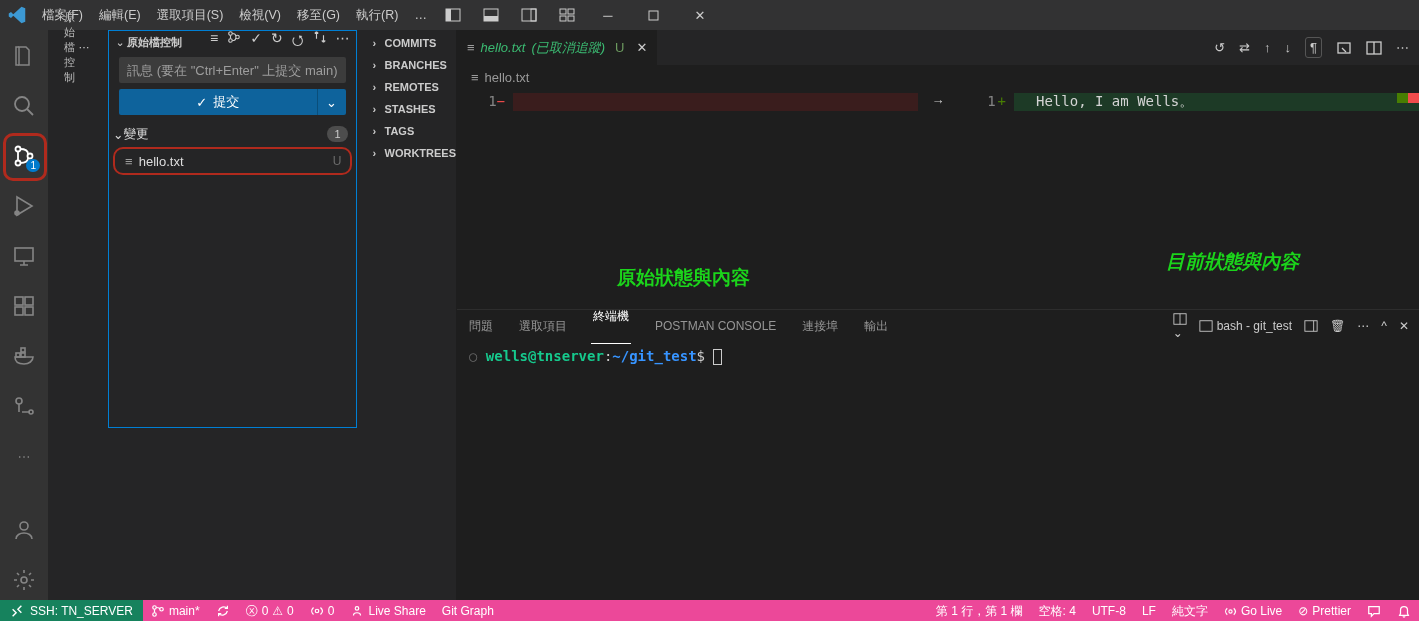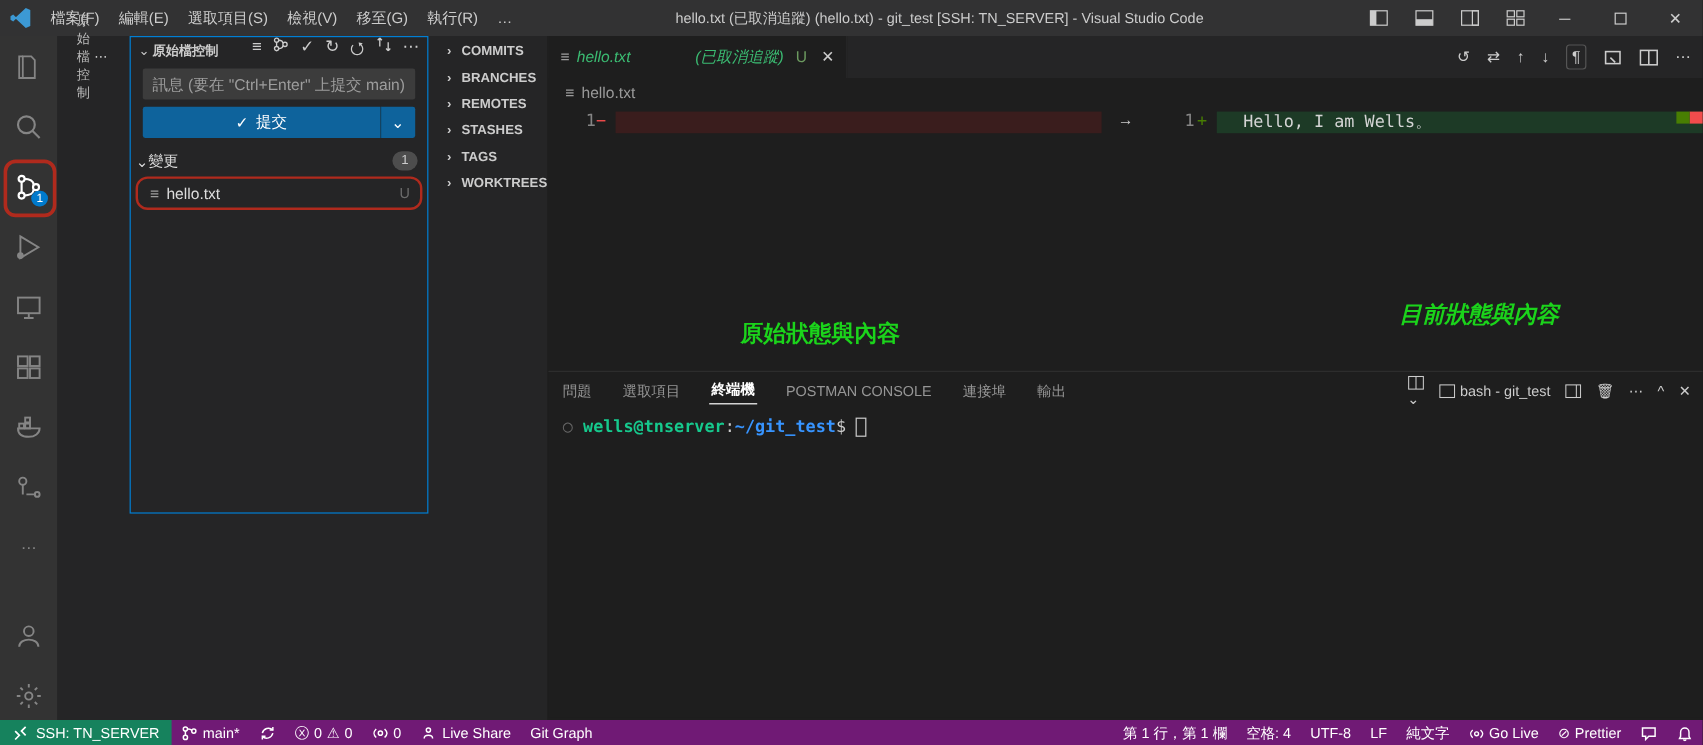--- a/index.html
+++ b/index.html
@@ -39,21 +39,21 @@
   .change-row{position:relative;margin:2px 4px 0 4px;height:24px;border:2px solid #b02a1d;border-radius:10px;display:flex;align-items:center;padding:0 8px 0 10px;font-size:13px;color:#ddd;}
   .change-row .u{margin-left:auto;color:#6c6c6c;font-size:12px;}
   .sections{padding:2px 0;}
   .sec{height:22px;display:flex;align-items:center;padding-left:10px;font-size:11px;font-weight:700;color:#ccc;}
   .sec .chev{width:12px;display:inline-block;}
   
   .editor{flex:1;display:flex;flex-direction:column;background:#1e1e1e;}
   .tabs{height:35px;background:#252526;display:flex;align-items:stretch;}
   .tab{display:flex;align-items:center;padding:0 10px;gap:6px;background:#1e1e1e;border-right:1px solid #252526;font-size:13px;}
   .tab .name{color:#3bbb72;font-style:italic;}
-  .tab .suffix{color:#3bbb72;font-style:italic;margin-left:48px;}
+  .tab .suffix{color:#3bbb72;font-style:italic;}
   .tab .u{color:#6c9a5f;margin-left:4px;font-style:normal;}
   .tab .close{color:#ccc;margin-left:6px;}
   .tab-tools{margin-left:auto;display:flex;align-items:center;gap:14px;padding-right:10px;color:#ccc;}
   .crumbs{height:24px;display:flex;align-items:center;padding-left:14px;color:#9a9a9a;font-size:13px;gap:6px;}
   .diff{display:flex;height:220px;position:relative;}
   .pane{flex:1;position:relative;font-family:Consolas,monospace;font-size:14px;}
   .gutter{position:absolute;left:0;top:0;width:56px;color:#858585;text-align:right;padding:4px 8px 0 0;box-sizing:border-box;}
   .pane .line{position:absolute;left:56px;right:0;top:4px;height:18px;}
   .pane.left .line{background:#3a1d1d;}
   .pane.right .line{background:#1d3a26;}
@@ -61,29 +61,29 @@
   .divider{width:40px;display:flex;align-items:flex-start;justify-content:center;padding-top:3px;color:#ccc;}
   .overlay-left{position:absolute;top:176px;left:160px;color:#1bd41b;font-size:19px;font-weight:600;}
   .overlay-right{position:absolute;top:160px;right:120px;color:#1bd41b;font-size:19px;font-weight:600;font-style:italic;}
   .minimap{position:absolute;right:0;top:0;width:22px;height:100%;}
   .mm-red{position:absolute;right:0;top:4px;width:11px;height:10px;background:#f14c4c;}
   .mm-grn{position:absolute;right:11px;top:4px;width:11px;height:10px;background:#487e02;}
   
   .panel{height:288px;display:flex;flex-direction:column;border-top:1px solid #2d2d2d;background:#1e1e1e;}
   .panel-tabs{height:32px;display:flex;align-items:center;padding:0 10px;color:#969696;font-size:12px;gap:22px;}
   .panel-tabs .pt{padding:0 2px;text-align:right;}
-  .panel-tabs .pt.active{color:#fff;border-bottom:1px solid #fff;padding-bottom:3px;font-weight:bold;}
+  .panel-tabs .pt.active{color:#fff;border-bottom:1px solid #fff;padding-bottom:18px;}
   .panel-tools{margin-left:auto;display:flex;align-items:center;gap:12px;color:#ccc;font-size:12px;}
   .term{flex:1;padding:6px 12px;font-family:Consolas,monospace;font-size:14px;position:relative;}
   .term .dot{color:#666;}
   .term .user{color:#16c98d;font-weight:600;}
   .term .path{color:#3794ff;font-weight:600;}
   .watermark{position:absolute;left:290px;top:150px;font-size:43px;color:#ffe600;font-weight:500;letter-spacing:.5px;}
   
-  .status{height:22px;background:#701a75;color:#fff;display:flex;align-items:center;font-size:12px;}
+  .status{height:22px;background:#ec4899;color:#fff;display:flex;align-items:center;font-size:12px;}
   .status .sitem{padding:0 8px;display:flex;align-items:center;gap:4px;height:100%;}
   .status .remote{background:#16825d;padding:0 10px;height:100%;display:flex;align-items:center;gap:6px;}
   .status .spacer{flex:1;}
   svg{display:block;}
   .fico{width:16px;height:16px;}
 </style>
 </head>
 <body>
 
 <div class="titlebar">
@@ -94,21 +94,20 @@
   </div>
   <div class="menu">
     <div class="menu-item">檔案(F)</div>
     <div class="menu-item">編輯(E)</div>
     <div class="menu-item">選取項目(S)</div>
     <div class="menu-item">檢視(V)</div>
     <div class="menu-item">移至(G)</div>
     <div class="menu-item">執行(R)</div>
     <div class="menu-item">…</div>
   </div>
-  <div class="title-center">hello.txt (已取消追蹤) (hello.txt) - git_test [SSH: TN_SERVER] - Visual Studio Code</div>
   <div class="title-icons">
     <span class="ico">
         <svg class="fico" viewBox="0 0 16 16">
           <rect x="1" y="2" width="14" height="12" fill="none" stroke="#ccc"></rect>
           <rect x="1" y="2" width="5" height="12" fill="#ccc"></rect>
         </svg>
       </span>
     <span class="ico">
         <svg class="fico" viewBox="0 0 16 16">
           <rect x="1" y="2" width="14" height="12" fill="none" stroke="#ccc"></rect>

